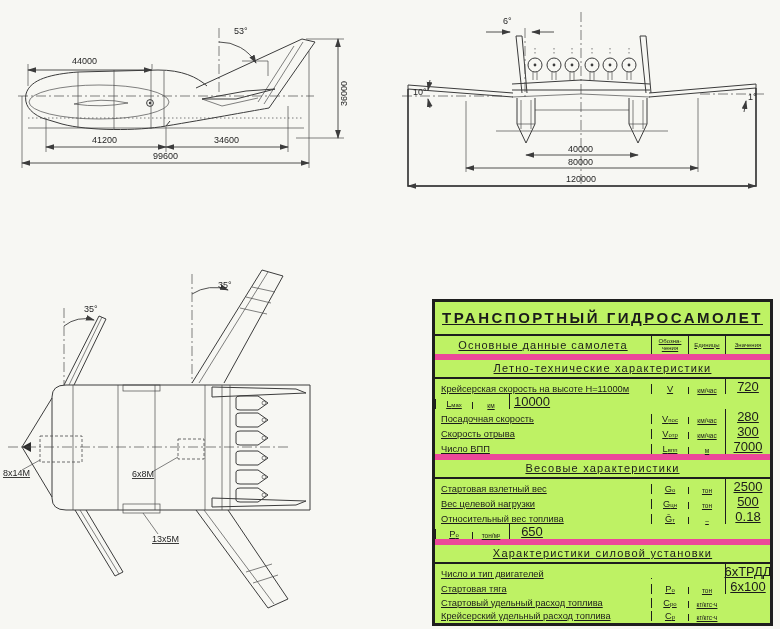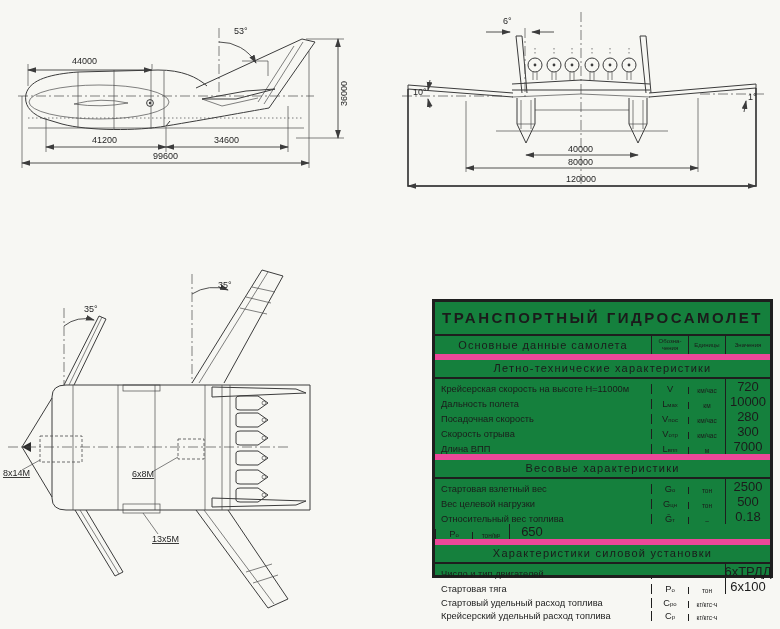--- a/index.html
+++ b/index.html
@@ -17,23 +17,24 @@
   .thin{stroke:#4a4a4a;fill:none;stroke-width:.7;}
   .bold{stroke:#2c2c2c;fill:none;stroke-width:1.6;}
   .cl{stroke:#4a4a4a;fill:none;stroke-width:.7;stroke-dasharray:10 3 2 3;}
   .dot{stroke:#5a5a5a;fill:none;stroke-width:.8;stroke-dasharray:1.5 2.5;}
   .dsh{stroke:#4a4a4a;fill:none;stroke-width:.8;stroke-dasharray:3 2;}
   .dim{stroke:#3c3c3c;fill:none;stroke-width:.9;}
   .lbl{font-family:"Liberation Sans",sans-serif;font-size:9px;fill:#262626;}
   .lblu{text-decoration:underline;}
   
   .spec-table{
-    position:absolute;left:432px;top:299px;width:341px;height:279px;
-    box-sizing:border-box;border:3px solid #1e1e1e;background:#15803d;
+    position:absolute;left:432px;top:299px;width:341px;height:327px;
+    box-sizing:border-box;border:3px solid #1e1e1e;background:#bef264;
     color:#1b1b1b;
+    text-decoration:underline;
   }
   .t-title{
     text-align:center;font-size:15px;font-weight:700;letter-spacing:2.5px;
     padding:7px 0 8px;border-bottom:2px solid #1e1e1e;
   }
   .t-head{display:flex;align-items:stretch;}
   .t-head .c-name{
     font-size:11px;letter-spacing:1px;text-align:center;
     display:flex;align-items:center;justify-content:center;padding:3px 2px;
   }
@@ -292,21 +293,20 @@
     <div class="t-row">
       <div class="c-name">Крейсерская скорость на высоте Н=11000м</div>
       <div class="c-sym">
           <span>V</span>
           <span class="sub"></span>
         </div>
       <div class="c-unit">км/час</div>
       <div class="c-val">720</div>
     </div>
     <div class="t-row">
-      <div class="c-name">Дальность полета</div>
       <div class="c-sym">
           <span>L</span>
           <span class="sub">мах</span>
         </div>
       <div class="c-unit">км</div>
       <div class="c-val">10000</div>
     </div>
     <div class="t-row">
       <div class="c-name">Посадочная скорость</div>
       <div class="c-sym">
@@ -319,21 +319,21 @@
     <div class="t-row">
       <div class="c-name">Скорость отрыва</div>
       <div class="c-sym">
           <span>V</span>
           <span class="sub">отр</span>
         </div>
       <div class="c-unit">км/час</div>
       <div class="c-val">300</div>
     </div>
     <div class="t-row">
-      <div class="c-name">Длина ВПП</div>
+      <div class="c-name">Число ВПП</div>
       <div class="c-sym">
           <span>L</span>
           <span class="sub">впп</span>
         </div>
       <div class="c-unit">м</div>
       <div class="c-val">7000</div>
     </div>
 
     <div class="t-sec">Весовые характеристики</div>
 

